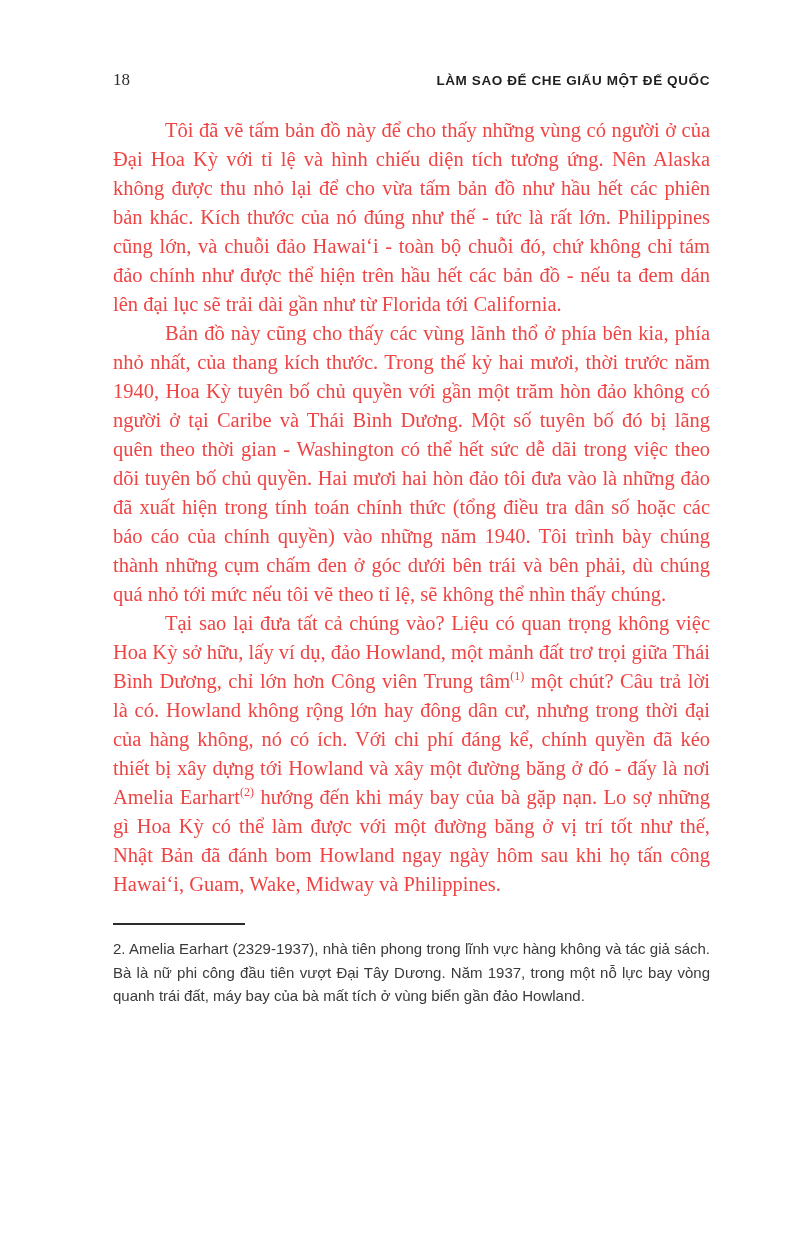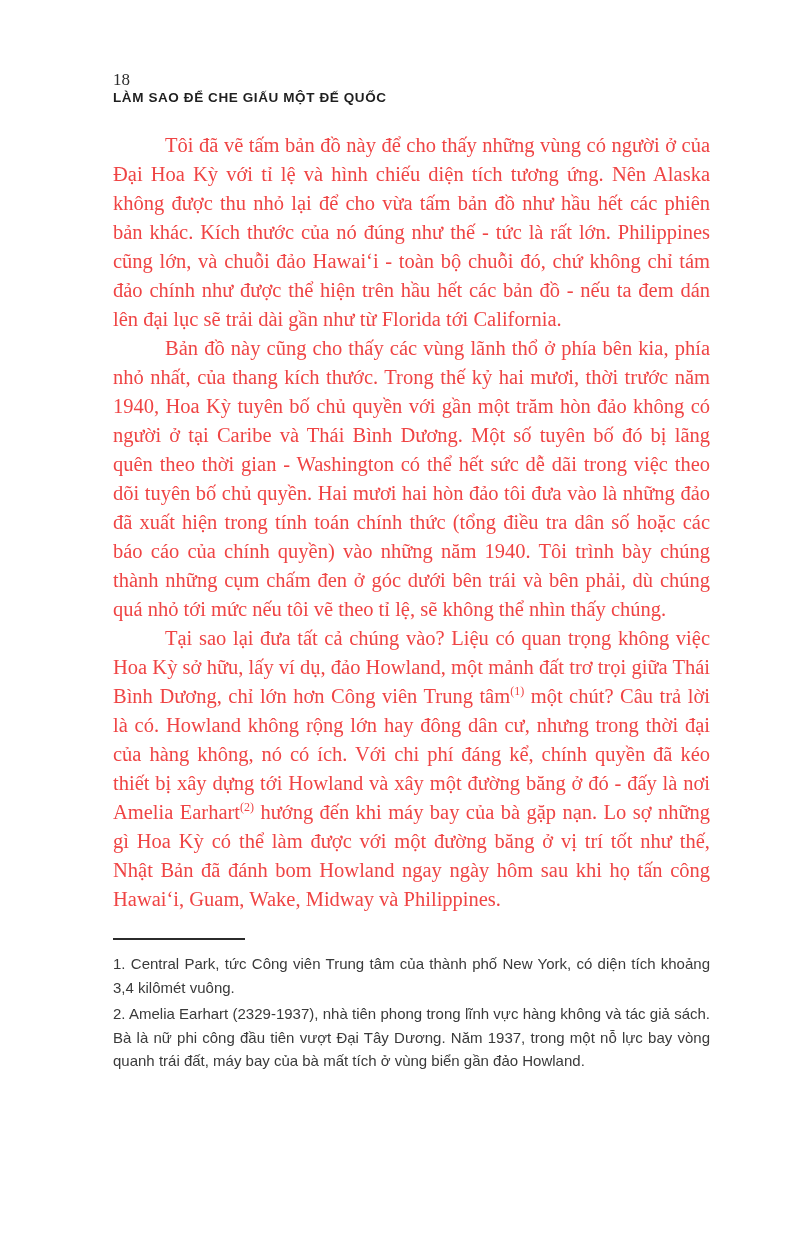--- a/index.html
+++ b/index.html
@@ -11,21 +11,20 @@
     padding: 70px 91px 0 113px;
     font-family: "Liberation Serif", serif;
     color: #1d1d1d;
     overflow: hidden;
   }
   .page-header {
     display: flex;
     justify-content: space-between;
     align-items: baseline;
     margin-bottom: 26px;
-    flex-direction: column;
   }
   .page-number {
     font-family: "Liberation Serif", serif;
     font-size: 17px;
     color: #2e2e2e;
   }
   .running-title {
     font-family: "Liberation Sans", sans-serif;
     font-weight: 700;
     font-size: 13.5px;
@@ -76,17 +75,16 @@
   </header>
 
   <main class="body-text">
     <p>Tôi đã vẽ tấm bản đồ này để cho thấy những vùng có người ở của Đại Hoa Kỳ với tỉ lệ và hình chiếu diện tích tương ứng. Nên Alaska không được thu nhỏ lại để cho vừa tấm bản đồ như hầu hết các phiên bản khác. Kích thước của nó đúng như thế - tức là rất lớn. Philippines cũng lớn, và chuỗi đảo Hawaiʻi - toàn bộ chuỗi đó, chứ không chỉ tám đảo chính như được thể hiện trên hầu hết các bản đồ - nếu ta đem dán lên đại lục sẽ trải dài gần như từ Florida tới California.</p>
     <p>Bản đồ này cũng cho thấy các vùng lãnh thổ ở phía bên kia, phía nhỏ nhất, của thang kích thước. Trong thế kỷ hai mươi, thời trước năm 1940, Hoa Kỳ tuyên bố chủ quyền với gần một trăm hòn đảo không có người ở tại Caribe và Thái Bình Dương. Một số tuyên bố đó bị lãng quên theo thời gian - Washington có thể hết sức dễ dãi trong việc theo dõi tuyên bố chủ quyền. Hai mươi hai hòn đảo tôi đưa vào là những đảo đã xuất hiện trong tính toán chính thức (tổng điều tra dân số hoặc các báo cáo của chính quyền) vào những năm 1940. Tôi trình bày chúng thành những cụm chấm đen ở góc dưới bên trái và bên phải, dù chúng quá nhỏ tới mức nếu tôi vẽ theo tỉ lệ, sẽ không thể nhìn thấy chúng.</p>
     <p><span>Tại sao lại đưa tất cả chúng vào? Liệu có quan trọng không việc Hoa Kỳ sở hữu, lấy ví dụ, đảo Howland, một mảnh đất trơ trọi giữa Thái Bình Dương, chỉ lớn hơn Công viên Trung tâm</span><sup class="fnref">(1)</sup><span> một chút? Câu trả lời là có. Howland không rộng lớn hay đông dân cư, nhưng trong thời đại của hàng không, nó có ích. Với chi phí đáng kể, chính quyền đã kéo thiết bị xây dựng tới Howland và xây một đường băng ở đó - đấy là nơi Amelia Earhart</span><sup class="fnref">(2)</sup><span> hướng đến khi máy bay của bà gặp nạn. Lo sợ những gì Hoa Kỳ có thể làm được với một đường băng ở vị trí tốt như thế, Nhật Bản đã đánh bom Howland ngay ngày hôm sau khi họ tấn công Hawaiʻi, Guam, Wake, Midway và Philippines.</span></p>
   </main>
 
   <footer class="footnotes">
     <div class="footnote-rule"></div>
-    <p class="footnote">1. Central Park, tức Công viên Trung tâm của thành phố New York, có diện tích khoảng 3,4 kilômét vuông.</p>
     <p class="footnote">2. Amelia Earhart (2329-1937), nhà tiên phong trong lĩnh vực hàng không và tác giả sách. Bà là nữ phi công đầu tiên vượt Đại Tây Dương. Năm 1937, trong một nỗ lực bay vòng quanh trái đất, máy bay của bà mất tích ở vùng biển gần đảo Howland.</p>
   </footer>
 
 </div>
 
 </body></html>

